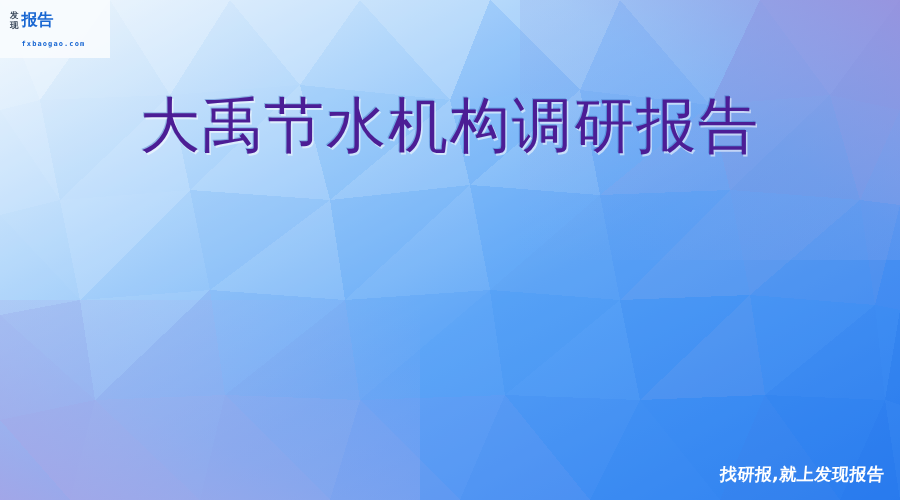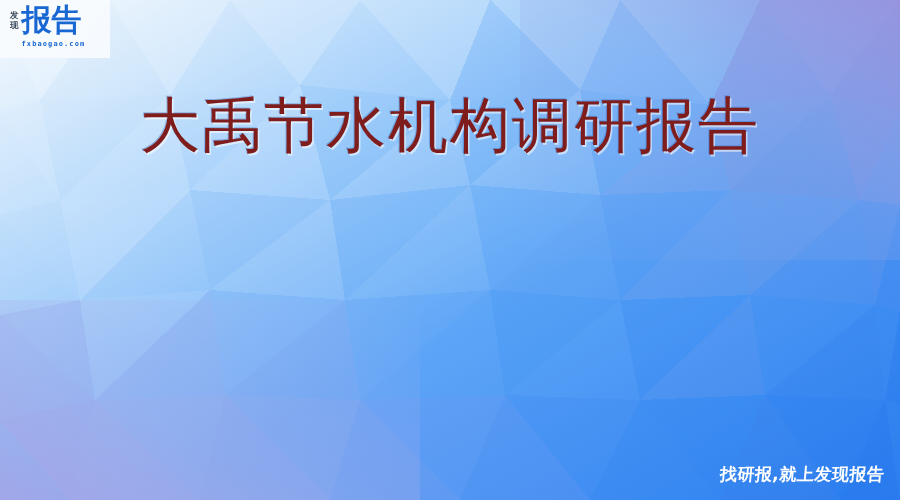--- a/index.html
+++ b/index.html
@@ -36,21 +36,21 @@
     margin-right:3px; padding-top:2px;
   }
   #logo-stack span {
     font-family:"DejaVu Sans","Liberation Sans", sans-serif;
     font-size:8.5px; line-height:9.5px;
     color:#3c4a5c; font-weight:700;
   }
   #logo-main-wrap { display:flex; flex-direction:column; }
   #logo-main {
     font-family:"DejaVu Sans","Liberation Sans", sans-serif;
-    font-size:30px; line-height:22px;
+    font-size:16px; line-height:22px;
     font-weight:900; color:#1967d2;
     letter-spacing:0px;
   }
   #logo-url {
     font-family:"DejaVu Sans Mono","Liberation Mono", monospace;
     font-size:7px; line-height:9px;
     color:#1967d2; font-weight:700;
     letter-spacing:1.1px;
     margin-top:9px;
   }
@@ -59,21 +59,21 @@
     position:absolute;
     left:0; right:0; top:88px;
     text-align:center;
     z-index:4;
   }
   #main-title {
     font-family:"DejaVu Serif","Liberation Serif", serif;
     font-size:60px;
     line-height:74px;
     font-weight:400;
-    color:#7f1d1d;
+    color:#4c1d95;
     letter-spacing:2px;
     text-shadow:
       1.5px 1.5px 0 rgba(255,255,255,0.55),
       -1px -1px 0 rgba(40,95,180,0.35);
   }
   #subtitle-block {
     position:absolute;
     left:0; right:0; top:234px;
     text-align:center;
     z-index:4;

